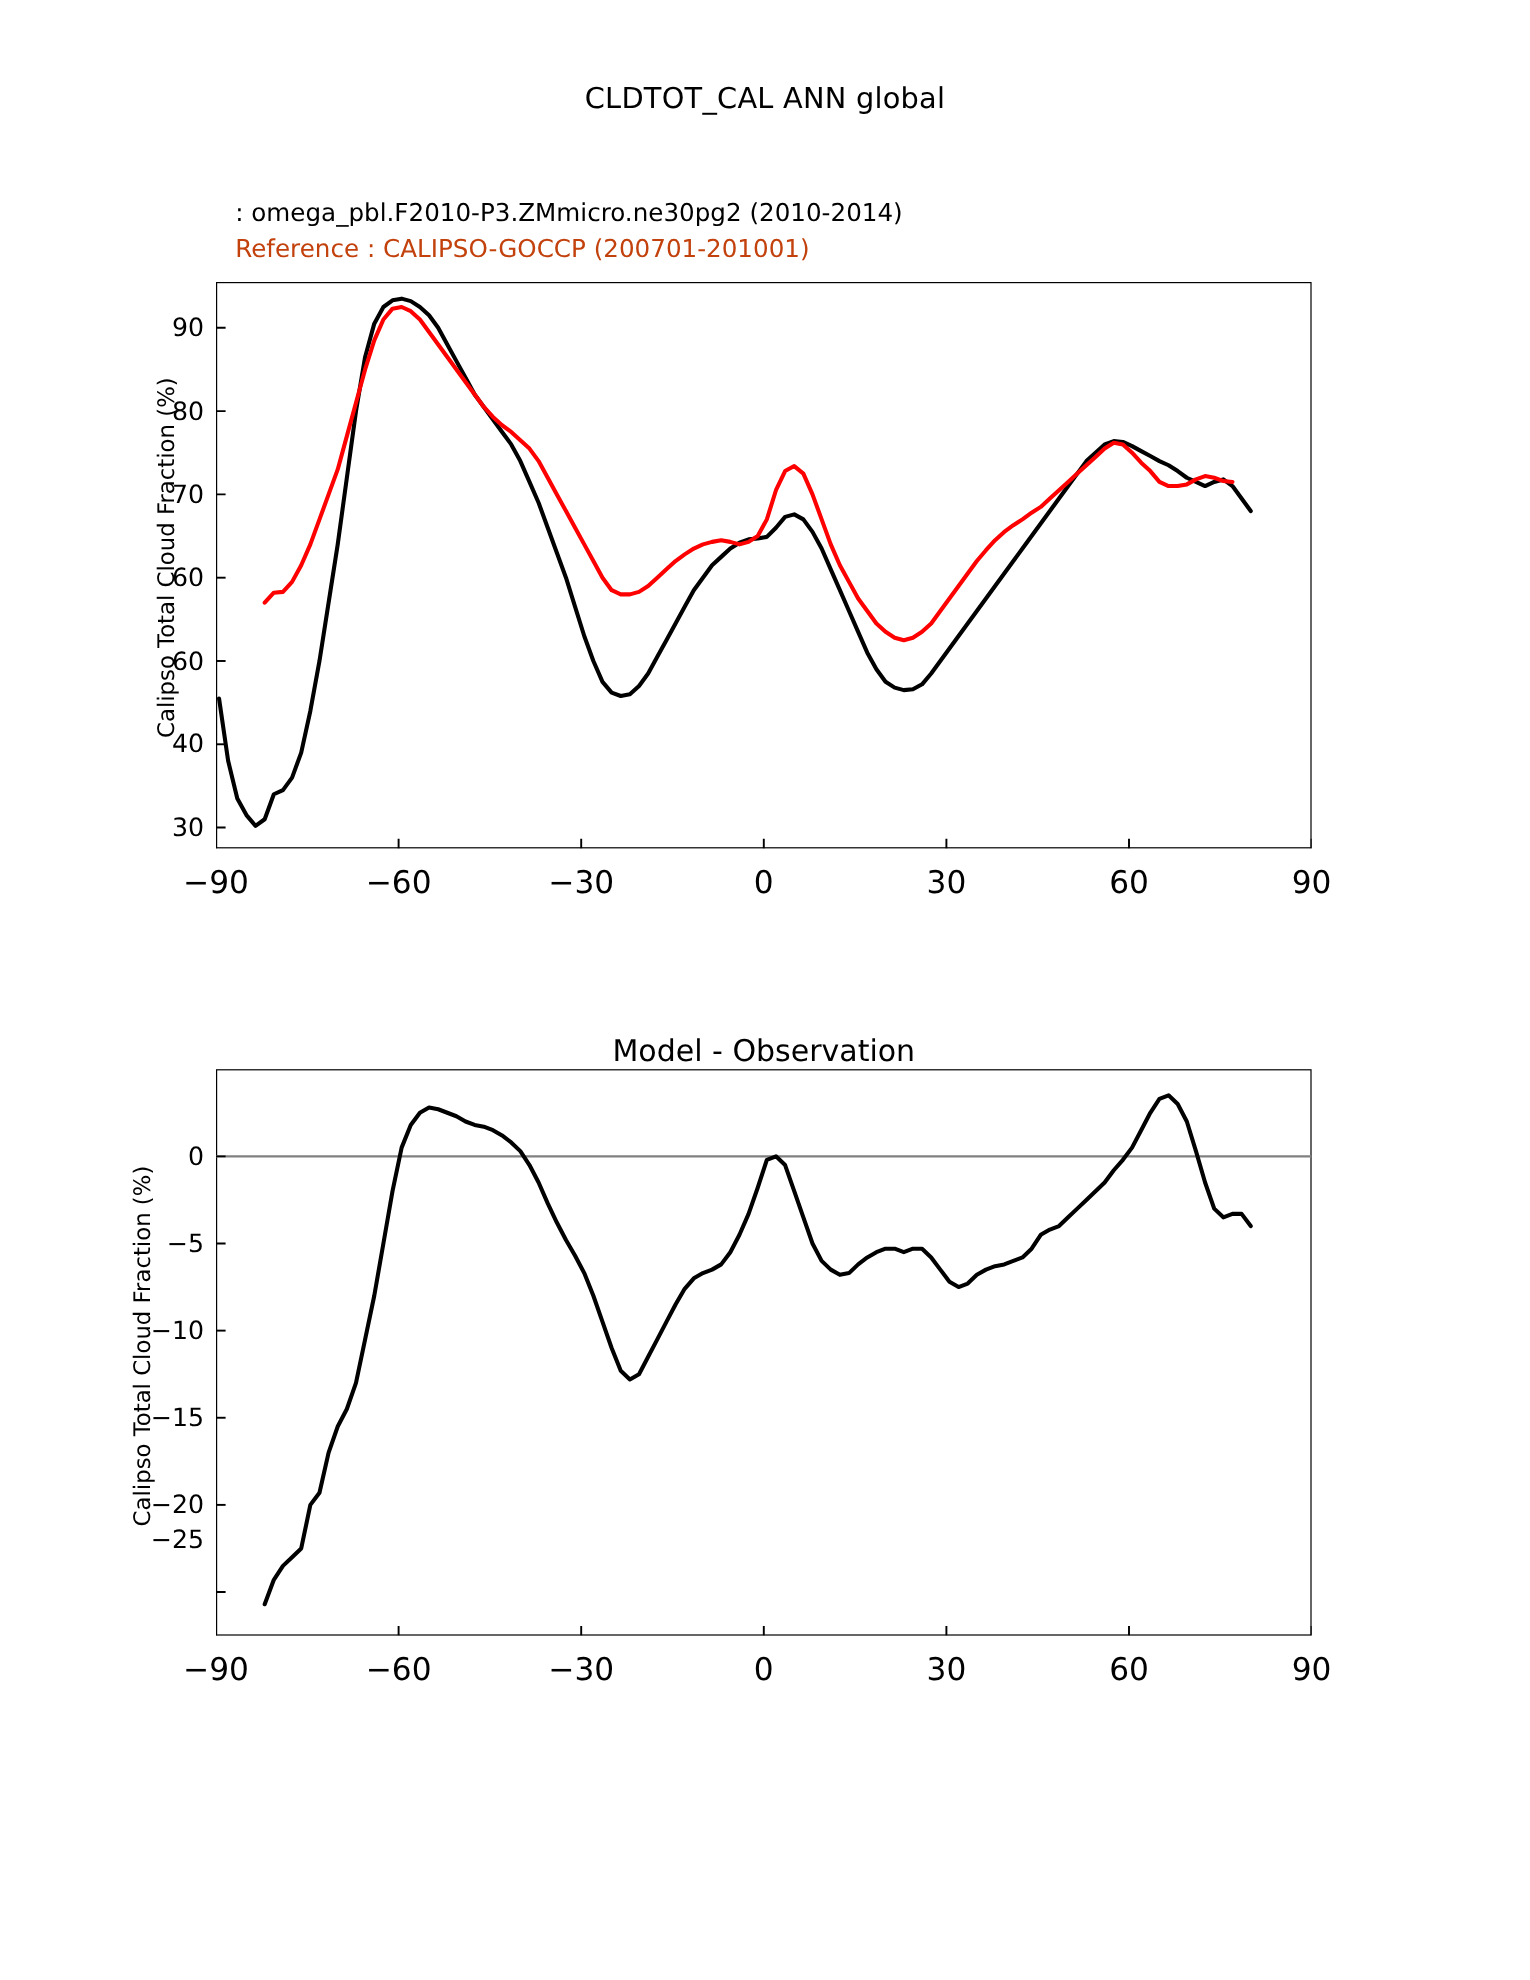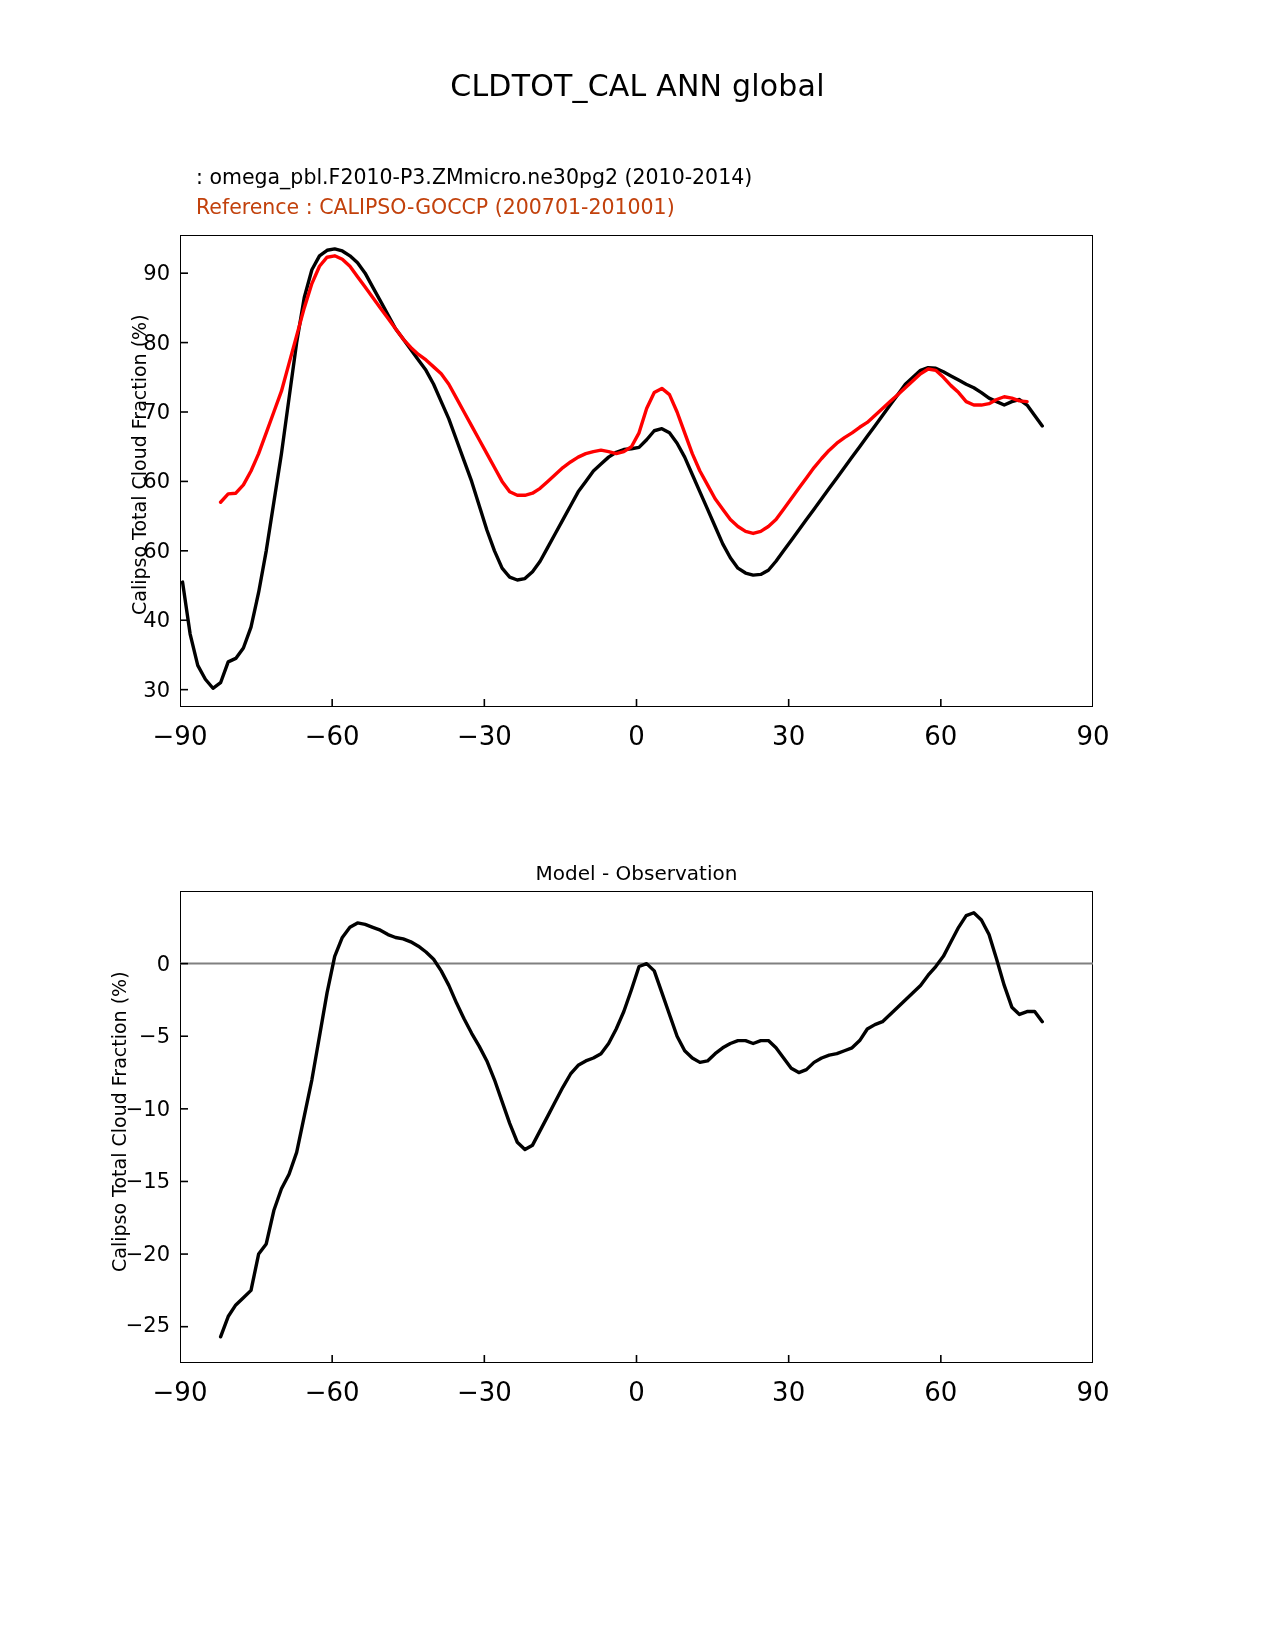--- a/index.html
+++ b/index.html
@@ -20,21 +20,21 @@
     left: 0; top: 0;
     width: 1275px;
     height: 1650px;
   }
   .fig-title {
     position: absolute;
     left: 0;
     top: 68px;
     width: 1275px;
     text-align: center;
-    font-size: 30px;
+    font-size: 24px;
     letter-spacing: 0.2px;
   }
   .legend-block {
     position: absolute;
     left: 196px;
     top: 162px;
     font-size: 20.5px;
     line-height: 30px;
   }
   .legend-model { color: #000000; }
@@ -68,21 +68,21 @@
     transform: translateX(-50%);
   }
   .tick-label-y {
     position: absolute;
     font-size: 21px;
     text-align: right;
     transform: translateY(-50%);
   }
   .panel2-title {
     position: absolute;
-    font-size: 20px;
+    font-size: 25px;
     text-align: center;
     width: 100%;
     left: 0;
   }
 </style>
 </head>
 <body>
 
 <div id="figure">
 
@@ -163,21 +163,21 @@
   <div id="panel2-xticks">
       <div class="tick-label-x" style="left: 180px; top: 1377px;">−90</div>
       <div class="tick-label-x" style="left: 332.167px; top: 1377px;">−60</div>
       <div class="tick-label-x" style="left: 484.333px; top: 1377px;">−30</div>
       <div class="tick-label-x" style="left: 636.5px; top: 1377px;">0</div>
       <div class="tick-label-x" style="left: 788.667px; top: 1377px;">30</div>
       <div class="tick-label-x" style="left: 940.833px; top: 1377px;">60</div>
       <div class="tick-label-x" style="left: 1093px; top: 1377px;">90</div>
     </div>
   <div id="panel2-yticks">
-      <div class="tick-label-y" style="left: 114px; width: 56px; top: 1325px;">−25</div>
+      <div class="tick-label-y" style="left: 114px; width: 56px; top: 1283px;">−25</div>
       <div class="tick-label-y" style="left: 114px; width: 56px; top: 1254.08px;">−20</div>
       <div class="tick-label-y" style="left: 114px; width: 56px; top: 1181.46px;">−15</div>
       <div class="tick-label-y" style="left: 114px; width: 56px; top: 1108.85px;">−10</div>
       <div class="tick-label-y" style="left: 114px; width: 56px; top: 1036.23px;">−5</div>
       <div class="tick-label-y" style="left: 114px; width: 56px; top: 963.615px;">0</div>
     </div>
 
 </div>
 
 </body></html>

